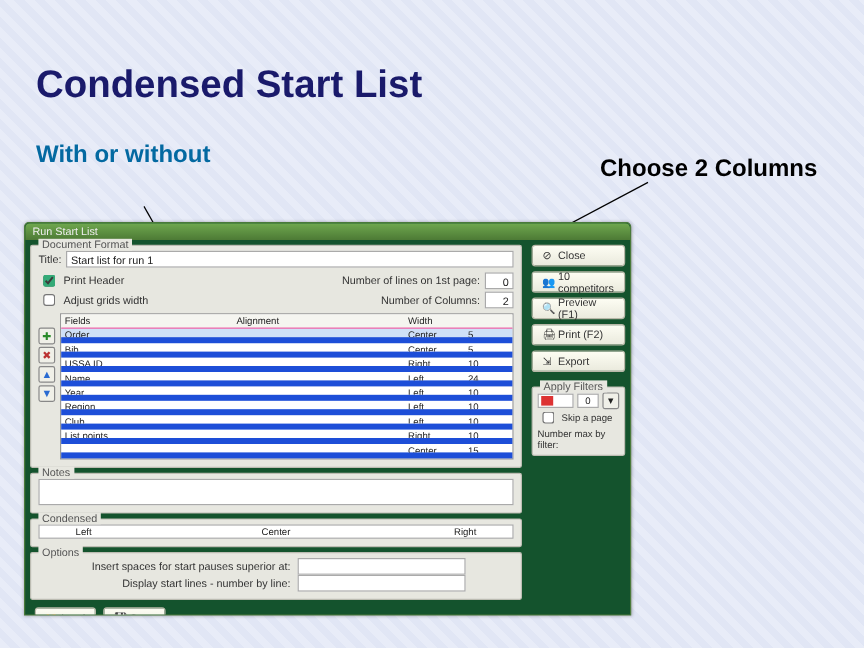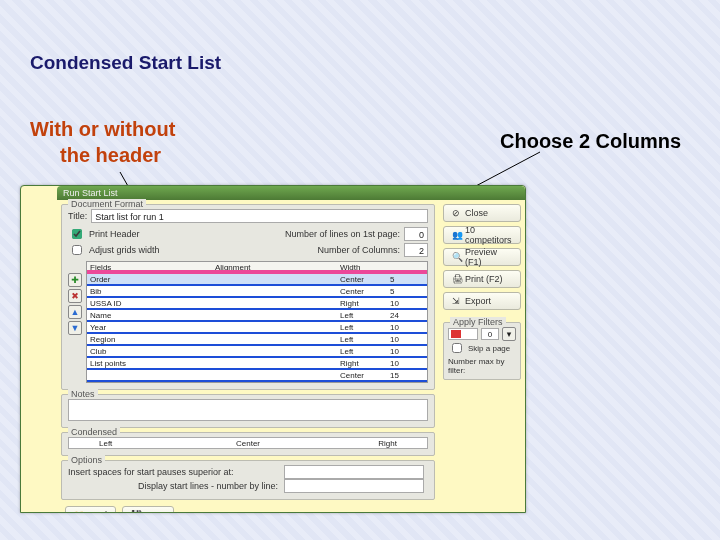--- a/index.html
+++ b/index.html
@@ -6,45 +6,44 @@
   html, body { margin:0; padding:0; }
   body {
     width:720px; height:540px;
     background:
       repeating-linear-gradient(45deg, #e8ecf8 0 6px, #e1e6f5 6px 12px);
     font-family: 'Comic Sans MS', cursive, sans-serif;
     position:relative;
   }
   .slide-title {
     position:absolute; top:52px; left:30px;
-    font-size:19px; font-weight:bold; color:#1a1a6b;
+    font-size:32px; font-weight:bold; color:#1a1a6b;
   }
   .annot-left {
     position:absolute; top:116px; left:30px;
-    font-size:20px; font-weight:bold; color:#c2410c; line-height:1.3;
+    font-size:20px; font-weight:bold; color:#0369a1; line-height:1.3;
   }
   .annot-left .line2 { padding-left:30px; }
   .annot-right {
     position:absolute; top:130px; left:500px;
     font-size:20px; font-weight:bold; color:#000000;
   }
 
   
   .dlg {
     position:absolute; top:185px; left:20px;
     width:506px; height:328px;
-    background:#fef9c3;
+    background:#14532d;
     border:1px solid #4a7a3a;
     border-radius:4px 4px 0 0;
     font-family: Tahoma, Arial, sans-serif;
     font-size:9px;
     color:#222;
     overflow:hidden;
     box-shadow:0 0 3px rgba(0,0,0,.3);
-    padding-left:36px;
   }
   .dlg-titlebar {
     height:14px;
     background:linear-gradient(#6fa84f, #4d7a35);
     border-radius:4px 4px 0 0;
     color:#eee;
     padding:0 6px;
     line-height:14px;
   }
   .dlg-body { display:flex; height:calc(100% - 14px); }
@@ -71,24 +70,24 @@
   .spin { width:24px; text-align:right; }
   .chk { width:10px; height:10px; accent-color:#3a7; }
 
   .grid {
     border:1px solid #999; background:#fff;
     font-size:8px;
   }
   .grid-head, .grid-row {
     display:grid;
     grid-template-columns: 1fr 1fr 50px 40px;
-    border-bottom:2px solid #1d4ed8;
+    border-bottom:5px solid #1d4ed8;
     height:12px; line-height:12px;
   }
-  .grid-head { background:#f5f5f0; border-bottom:4px solid #ec4899; font-size:8px;}
+  .grid-head { background:#f5f5f0; border-bottom:1px solid #ec4899; font-size:8px;}
   .grid-cell { padding:0 3px; overflow:hidden; white-space:nowrap; }
   .grid-row.sel { background:#cfe0f7; }
   .sidebtns { display:flex; flex-direction:column; gap:2px; margin-top:12px;}
   .sq { width:14px; height:14px; border:1px solid #888; background:#f0f0e8; border-radius:2px; text-align:center; line-height:12px; font-size:9px;}
   .sq.green{color:#2a8b2a;}
   .sq.red{color:#b33;}
   .sq.blue{color:#2a6bd1;}
 
   .notes-area { height:22px; background:#fff; border:1px solid #aaa; }
 
@@ -122,21 +121,20 @@
   
   svg.overlay { position:absolute; top:0; left:0; width:720px; height:540px; pointer-events:none; }
 </style>
 </head>
 <body>
 
 <div class="slide-title">Condensed Start List</div>
 
 <div class="annot-left">
   <div>With or without</div>
-  <div class="line2">the header</div>
 </div>
 <div class="annot-right">Choose 2 Columns</div>
 
 <svg class="overlay">
   <line x1="120" y1="172" x2="150" y2="225" stroke="#000" stroke-width="1"></line>
   <line x1="540" y1="152" x2="393" y2="230" stroke="#000" stroke-width="1"></line>
   <line x1="413" y1="188" x2="442" y2="188" stroke="#a33" stroke-width="3"></line>
 </svg>
 
 <div class="dlg">
@@ -255,21 +253,21 @@
         <div class="sig-bar">
           <span>Left</span>
           <span>Center</span>
           <span>Right</span>
         </div>
       </div>
 
       <div class="group" style="flex:0 0 auto;">
         <span class="group-label">Options</span>
         <div class="row" style="justify-content:flex-start; gap:6px;">
-          <span class="lbl" style="width:210px; ">Insert spaces for start pauses superior at:</span>
+          <span class="lbl" style="width:210px; text-align:right;">Insert spaces for start pauses superior at:</span>
           <div class="input" style="width:140px"></div>
         </div>
         <div class="row" style="justify-content:flex-start; gap:6px;">
           <span class="lbl" style="width:210px; text-align:right;">Display start lines - number by line:</span>
           <div class="input" style="width:140px"></div>
         </div>
       </div>
 
       <div class="btnbar">
         <div class="btn">

